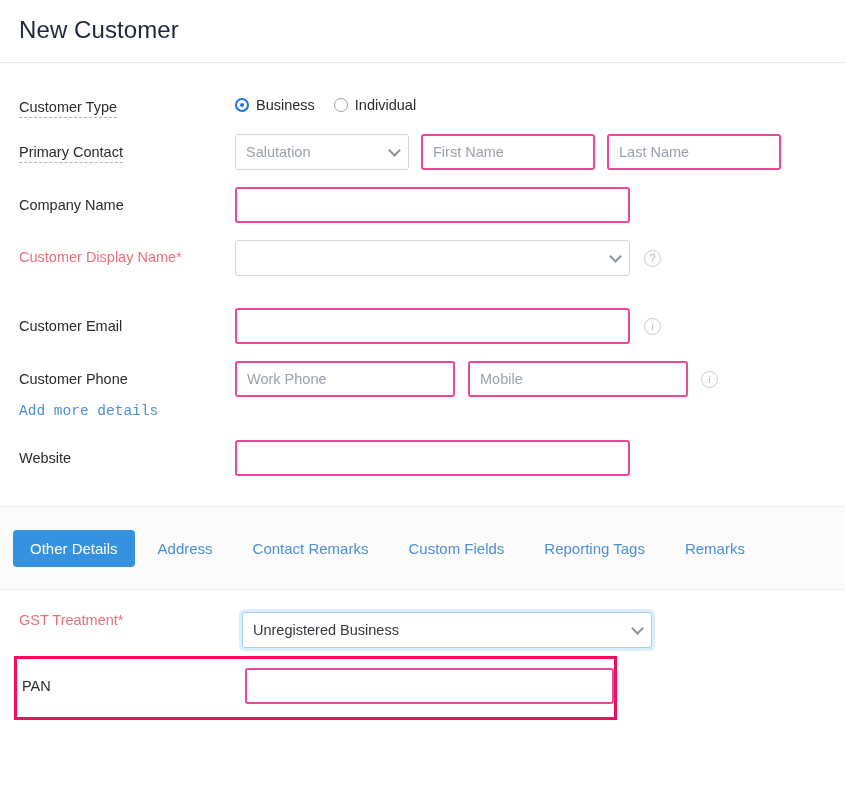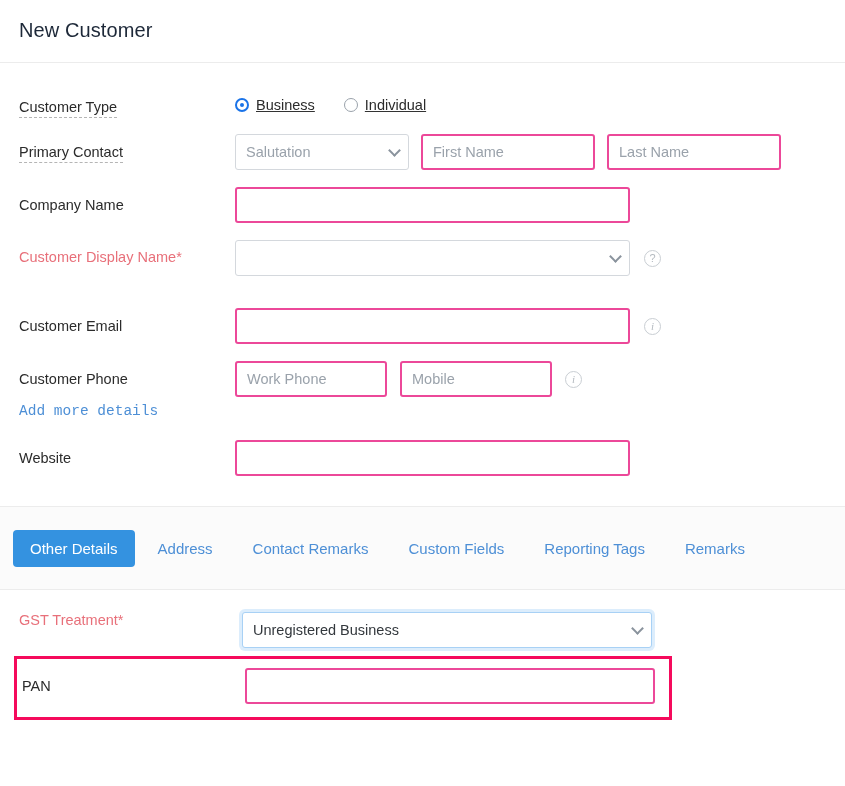--- a/index.html
+++ b/index.html
@@ -19,21 +19,21 @@
 
   
   .page-header {
     height: 63px;
     border-bottom: 1px solid #ececec;
     display: flex;
     align-items: center;
     padding: 0 0 0 19px;
   }
   .page-title {
-    font-size: 20px;
+    font-size: 24px;
     font-weight: 400;
     color: #1d2838;
     letter-spacing: 0.1px;
     line-height: 1;
     padding-bottom: 2px;
   }
 
   
   .form-body {
     padding: 26px 0 0 0;
@@ -74,21 +74,21 @@
     font-family: Liberation Sans, sans-serif;
     font-size: 14.5px;
     color: #33383d;
     padding: 0 10px;
     outline: none;
   }
   .tinput::placeholder { color: #9aa2ab; }
   .w-salutation { width: 174px; }
   .w-name { width: 174px; }
   .w-wide { width: 395px; }
-  .w-phone { width: 152px; }
+  .w-phone { width: 220px; }
 
   
   .tselect {
     position: relative;
     height: 36px;
     border: 1px solid #d4d8dd;
     border-radius: 3px;
     background: #ffffff;
     display: flex;
     align-items: center;
@@ -187,21 +187,21 @@
     font-size: 14.5px;
     color: #2b2b2b;
   }
   .osec-label.req { color: #e8707a; }
   .w-gst { width: 410px; }
 
   
   .highlight-box {
     position: relative;
     margin: 0 0 8px 14px;
-    width: 658px;
+    width: 603px;
     border: 3px solid #f50a5c;
     padding: 9px 0 13px 0;
     display: flex;
     align-items: center;
   }
   .highlight-box .osec-label {
     width: 228px;
     flex: 0 0 228px;
     padding-left: 5px;
   }
@@ -211,21 +211,21 @@
 <body>
 
 <div class="page-header">
   <div class="page-title">New Customer</div>
 </div>
 
 <div class="form-body">
 
   <div class="form-row">
     <div class="form-label"><span class="dashed-text">Customer Type</span></div>
-    <div class="form-control-area" style="padding-top:8px;gap:29px;text-decoration:underline;">
+    <div class="form-control-area" style="padding-top:8px;gap:19px;">
       <label style="display:flex;align-items:center;gap:7px;cursor:pointer;font-size:14.5px;color:#2b2b2b;">
         <span style="width:14px;height:14px;border-radius:50%;border:2px solid #1a73e8;display:inline-block;position:relative;flex:0 0 14px;">
             <span style="position:absolute;top:3px;left:3px;width:4px;height:4px;border-radius:50%;background:#1a73e8;"></span>
           </span>
         <span>Business</span>
       </label>
       <label style="display:flex;align-items:center;gap:7px;cursor:pointer;font-size:14.5px;color:#2b2b2b;">
         <span style="width:14px;height:14px;border-radius:50%;border:1px solid #9aa2ab;display:inline-block;flex:0 0 14px;"></span>
         <span>Individual</span>
       </label>

